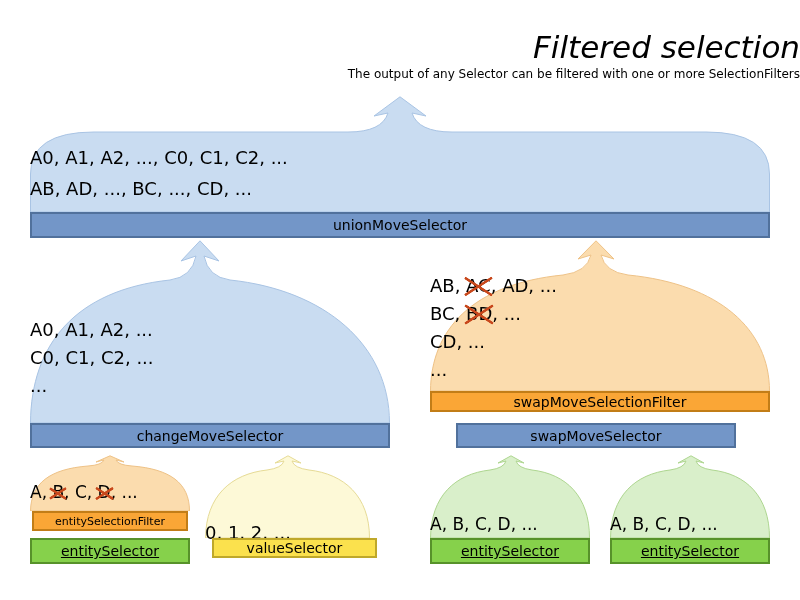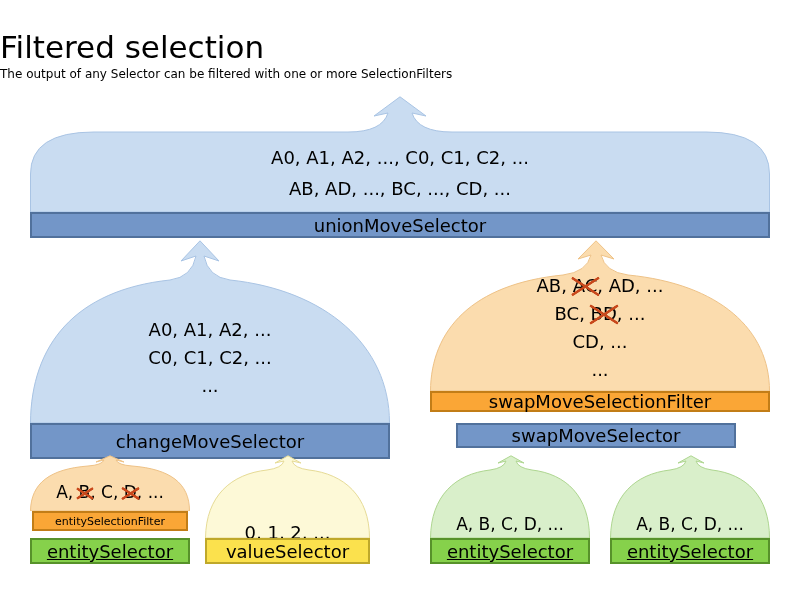--- a/index.html
+++ b/index.html
@@ -1,31 +1,31 @@
 <!DOCTYPE html>
 <html style="--funnel-blue: #c9dcf1; --funnel-blue-border: #a9c4e4; --bar-blue: #7396c8; --bar-blue-border: #51719c; --funnel-orange: #fbdcae; --funnel-orange-border: #eec287; --bar-orange: #faa636; --bar-orange-border: #c27d17; --funnel-yellow: #fdf9d7; --funnel-yellow-border: #e6db96; --bar-yellow: #fbe14d; --bar-yellow-border: #bfa82a; --funnel-green: #d9efca; --funnel-green-border: #aed690; --bar-green: #86d14b; --bar-green-border: #57922a; --cross: #c8481c; --text: #000000;"><head>
 <meta charset="utf-8">
 <style>
   html,body{margin:0;padding:0;background:#fff;}
   .stage{
     position:relative;width:800px;height:600px;overflow:hidden;background:#fff;
     font-family:"DejaVu Sans","Liberation Sans",sans-serif;color:#000;
   }
-  .title{position:absolute;top:30px;left:0;right:0;text-align:left;font-size:31px;line-height:34px;}
-  .subtitle{position:absolute;top:67px;left:0;right:0;text-align:left;font-size:12px;}
+  .title{position:absolute;top:30px;left:0;right:0;text-align:right;font-size:31px;line-height:34px;font-style:italic;}
+  .subtitle{position:absolute;top:67px;left:0;right:0;text-align:right;font-size:12px;}
   .funnel{position:absolute;}
   .funnel svg{position:absolute;left:0;top:0;display:block;}
-  .ftext{position:absolute;left:0;right:0;text-align:center;}
+  .ftext{position:absolute;left:0;right:0;}
   .f-blue{fill:var(--funnel-blue);stroke:var(--funnel-blue-border);stroke-width:1;}
   .f-orange{fill:var(--funnel-orange);stroke:var(--funnel-orange-border);stroke-width:1;}
   .f-yellow{fill:var(--funnel-yellow);stroke:var(--funnel-yellow-border);stroke-width:1;}
   .f-green{fill:var(--funnel-green);stroke:var(--funnel-green-border);stroke-width:1;}
   .bar{
     position:absolute;box-sizing:border-box;display:flex;align-items:center;justify-content:center;
-    font-size:18px;border:2px solid;white-space:nowrap;
+    font-size:14px;border:2px solid;white-space:nowrap;
   }
   .bar-blue{background:var(--bar-blue);border-color:var(--bar-blue-border);}
   .bar-orange{background:var(--bar-orange);border-color:var(--bar-orange-border);}
   .bar-yellow{background:var(--bar-yellow);border-color:var(--bar-yellow-border);}
   .bar-green{background:var(--bar-green);border-color:var(--bar-green-border);text-decoration:underline;}
   .small-bar{font-size:11px;}
   .xout{position:relative;display:inline-block;}
   .xout::before,.xout::after{
     content:"";position:absolute;left:-4px;right:-4px;top:48%;
     border-top:3px solid var(--cross);border-radius:2px;
@@ -55,21 +55,21 @@
   <div class="funnel" style="left:30px;top:240px;width:360px;height:183px">
     <svg width="360" height="183" viewBox="0 0 360 183">
       <path class="f-blue" d="M0.5,183 C1,105 45,50 140,40 Q162,37 166,16 L151,21 L170,0.8 L189,21 L174,16 Q178,37 200,40 C295,50 359.5,105 359.5,183 Z"></path>
     </svg>
     <div class="ftext" style="top:76px;font-size:18px;line-height:28px">
       <div>A0, A1, A2, ...</div>
       <div>C0, C1, C2, ...</div>
       <div>...</div>
     </div>
   </div>
-  <div class="bar bar-blue" style="left:30px;top:423px;width:360px;height:36px">changeMoveSelector</div>
+  <div class="bar bar-blue" style="left:30px;top:423px;width:360px;height:25px">changeMoveSelector</div>
 
   <div class="funnel" style="left:430px;top:240px;width:340px;height:151px">
     <svg width="340" height="151" viewBox="0 0 340 151">
       <path class="f-orange" d="M0.5,151 C1,90 42,44 133,35 Q157,32 161,15 L148,19 L166,0.8 L184,19 L171,15 Q175,32 198,35 C290,44 339.5,90 339.5,151 Z"></path>
     </svg>
     <div class="ftext" style="top:32px;font-size:18px;line-height:28px">
       <div><span>AB, </span><span class="xout">AC</span><span>, AD, ...</span></div>
       <div><span>BC, </span><span class="xout">BD</span><span>, ...</span></div>
       <div>CD, ...</div>
       <div>...</div>
@@ -90,21 +90,21 @@
   <div class="bar bar-green" style="left:30px;top:538px;width:160px;height:26px">entitySelector</div>
 
   <div class="funnel" style="left:205px;top:455px;width:165px;height:83px">
     <svg width="165" height="83" viewBox="0 0 165 83">
       <path class="f-yellow" d="M0.5,83 C1,41 26,19 62,15 Q77,13 79,6 L70,8 L83,0.8 L96,8 L87,6 Q89,13 104,15 C139,19 164.5,41 164.5,83 Z"></path>
     </svg>
     <div class="ftext" style="top:66px;font-size:18px;line-height:24px">
       <div>0, 1, 2, ...</div>
     </div>
   </div>
-  <div class="bar bar-yellow" style="left:205px;top:538px;width:165px;height:26px">valueSelector</div>
+  <div class="bar bar-yellow" style="left:212px;top:538px;width:165px;height:20px">valueSelector</div>
 
   <div class="funnel" style="left:430px;top:455px;width:160px;height:83px">
     <svg width="160" height="83" viewBox="0 0 160 83">
       <path class="f-green" d="M0.5,83 C1,41 25,19 60,15 Q74,13 76,6 L68,8 L81,0.8 L94,8 L86,6 Q88,13 102,15 C136,19 159.5,41 159.5,83 Z"></path>
     </svg>
     <div class="ftext" style="top:57px;font-size:17px;line-height:24px">
       <div>A, B, C, D, ...</div>
     </div>
   </div>
   <div class="bar bar-green" style="left:430px;top:538px;width:160px;height:26px">entitySelector</div>

